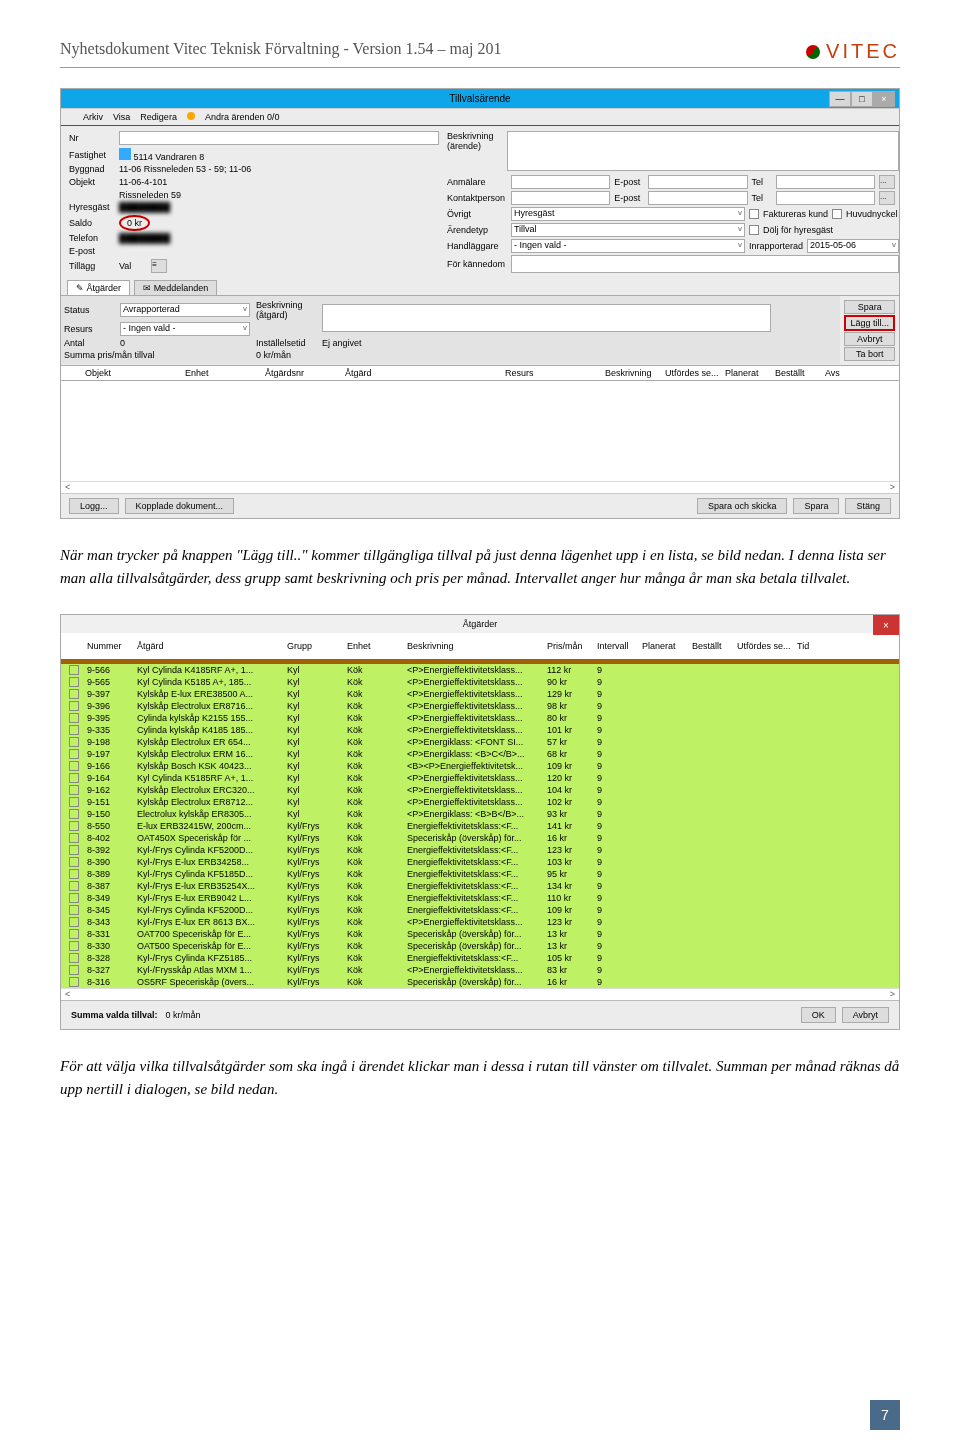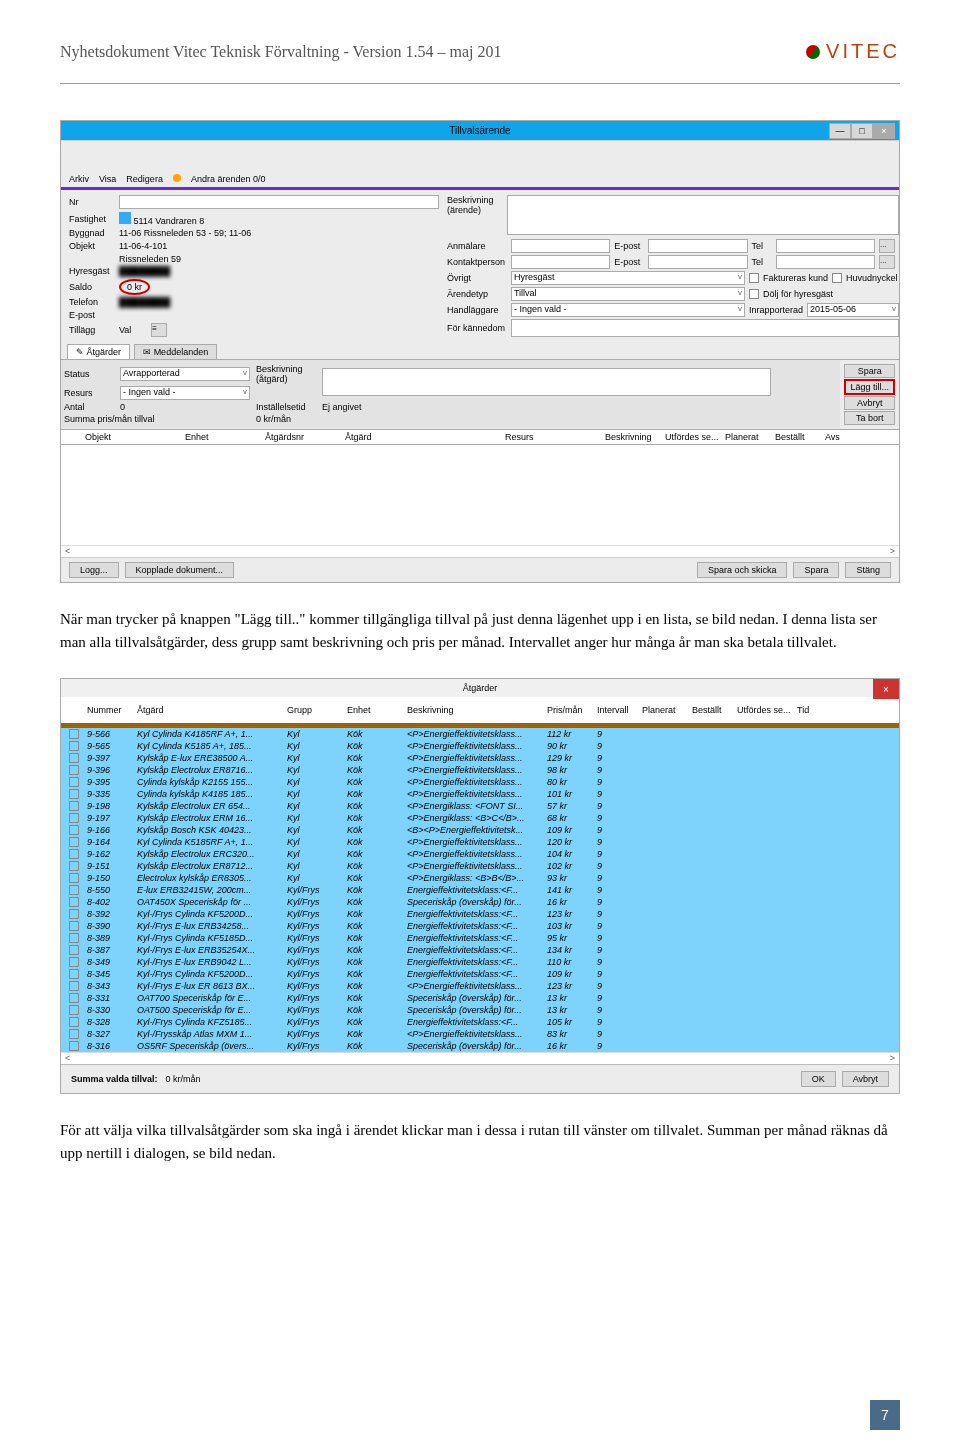--- a/index.html
+++ b/index.html
@@ -1,29 +1,29 @@
 <!DOCTYPE html>
 <html><head>
 <meta charset="utf-8">
 <style>
 * { box-sizing: border-box; margin: 0; padding: 0; }
 body { font-family: Arial, sans-serif; background: #fff; width: 960px; }
 .page { padding: 40px 60px 20px 60px; }
-.header { display: flex; justify-content: space-between; align-items: center; border-bottom: 1px solid #999; padding-bottom: 20px; margin-bottom: 36px; }
+.header { display: flex; justify-content: space-between; align-items: flex-start; border-bottom: 1px solid #999; padding-bottom: 4px; margin-bottom: 20px; }
 .header-title { font-family: Georgia, serif; font-size: 16px; color: #555; }
 .logo { display: flex; align-items: center; gap: 4px; font-family: Arial, sans-serif; font-size: 20px; letter-spacing: 3px; color: #c2410c; font-weight: 300; }
 .logo-dot { width: 14px; height: 14px; border-radius: 50%; background: linear-gradient(135deg, #c00 50%, #060 50%); margin-right: 2px; }
 
 .window1 { border: 1px solid #aaa; background: #ececec; font-size: 9px; margin-bottom: 25px; }
 .titlebar { background: #0ea5e9; padding: 4px 8px; display: flex; justify-content: center; align-items: center; position: relative; border-bottom: 1px solid #ccc; }
 .titlebar-text { font-size: 10px; }
 .titlebar-btns { position: absolute; right: 4px; display: flex; gap: 0; }
 .tbtn { width: 22px; height: 16px; background: #d8d8d8; border: 1px solid #aaa; font-size: 9px; display: flex; align-items: center; justify-content: center; }
 .tbtn.close { background: #aaa; color: #fff; }
-.menubar { padding: 3px 8px; font-size: 9px; border-bottom: 3px solid #6d28d9; display: flex; gap: 10px; margin-top: 30px; }
+.menubar { padding: 3px 22px; font-size: 9px; border-bottom: 1px solid #6d28d9; display: flex; gap: 10px; }
 .orange-dot { width: 8px; height: 8px; border-radius: 50%; background: orange; display: inline-block; }
 
 .form-area { padding: 5px 8px; display: grid; grid-template-columns: 45% 55%; gap: 4px 8px; }
 .form-left { display: grid; grid-template-columns: 50px auto; row-gap: 2px; align-items: center; }
 .lbl { font-size: 9px; }
 .inp { border: 1px solid #aaa; background: #fff; height: 14px; font-size: 9px; padding: 0 2px; }
 .inp-ro { font-size: 9px; }
 .sel { border: 1px solid #aaa; background: #fff; height: 14px; font-size: 9px; position: relative; padding: 0 2px; }
 .sel::after { content: 'v'; position: absolute; right: 2px; font-size: 8px; color: #666; }
 .chk-row { display: flex; gap: 4px; align-items: center; font-size: 9px; }
@@ -39,28 +39,28 @@
 .side-btns { display: flex; flex-direction: column; gap: 1px; }
 .side-btn { border: 1px solid #aaa; background: #ddd; font-size: 9px; padding: 1px 4px; text-align: center; }
 .side-btn.hl { border: 2px solid #c00; }
 
 .listhead { display: grid; grid-template-columns: 100px 80px 80px 160px 100px 60px 60px 50px 50px 40px; padding: 2px 24px; font-size: 9px; border-top: 1px solid #aaa; border-bottom: 1px solid #aaa; background: #fff; }
 .listbody { background: #fff; height: 100px; position: relative; }
 .scrollrow { height: 12px; background: #fff; border-top: 1px solid #ddd; display: flex; justify-content: space-between; padding: 0 4px; font-size: 9px; color: #666; }
 .footer1 { padding: 4px 8px; display: flex; justify-content: space-between; border-top: 1px solid #ccc; }
 .footer-btn { border: 1px solid #aaa; background: #ddd; padding: 2px 10px; font-size: 9px; }
 
-.para { font-family: Georgia, serif; font-size: 15px; line-height: 1.5; margin-bottom: 25px; }
+.para { font-family: Georgia, serif; font-size: 15px; line-height: 1.5; margin-bottom: 25px; font-style: italic; }
 
 .window2 { border: 1px solid #aaa; background: #ececec; font-size: 9px; margin-bottom: 25px; }
 .titlebar2 { background: #f0f0f0; padding: 4px 8px; display: flex; justify-content: center; position: relative; }
 .close2 { position: absolute; right: 0; top: 0; width: 26px; height: 20px; background: #c33; color: #fff; display: flex; align-items: center; justify-content: center; font-size: 10px; }
 .inst { padding: 4px 8px; font-size: 9px; }
 .gridhead { display: grid; grid-template-columns: 18px 50px 150px 60px 60px 140px 50px 45px 50px 45px 60px 40px; font-size: 9px; padding: 8px 8px; border-bottom: 5px solid #a16207; background: #fff; }
-.gridbody { background: #7dd3fc; max-height: 370px; overflow: hidden; font-style: italic; }
+.gridbody { background: #bef264; max-height: 370px; overflow: hidden; }
 .grow { display: grid; grid-template-columns: 18px 50px 150px 60px 60px 140px 50px 45px 50px 45px 60px 40px; font-size: 9px; padding: 1px 8px; }
 .gchk { width: 10px; height: 10px; border: 1px solid #888; }
 .footer2 { padding: 6px 10px; display: flex; justify-content: space-between; align-items: center; border-top: 1px solid #bbb; }
 .footer2-btns { display: flex; gap: 6px; }
 
 .pagenum { position: fixed; right: 60px; bottom: 20px; width: 30px; height: 30px; background: #4a6a8a; color: #fff; display: flex; align-items: center; justify-content: center; font-size: 14px; }
 </style>
 </head>
 <body>
 

